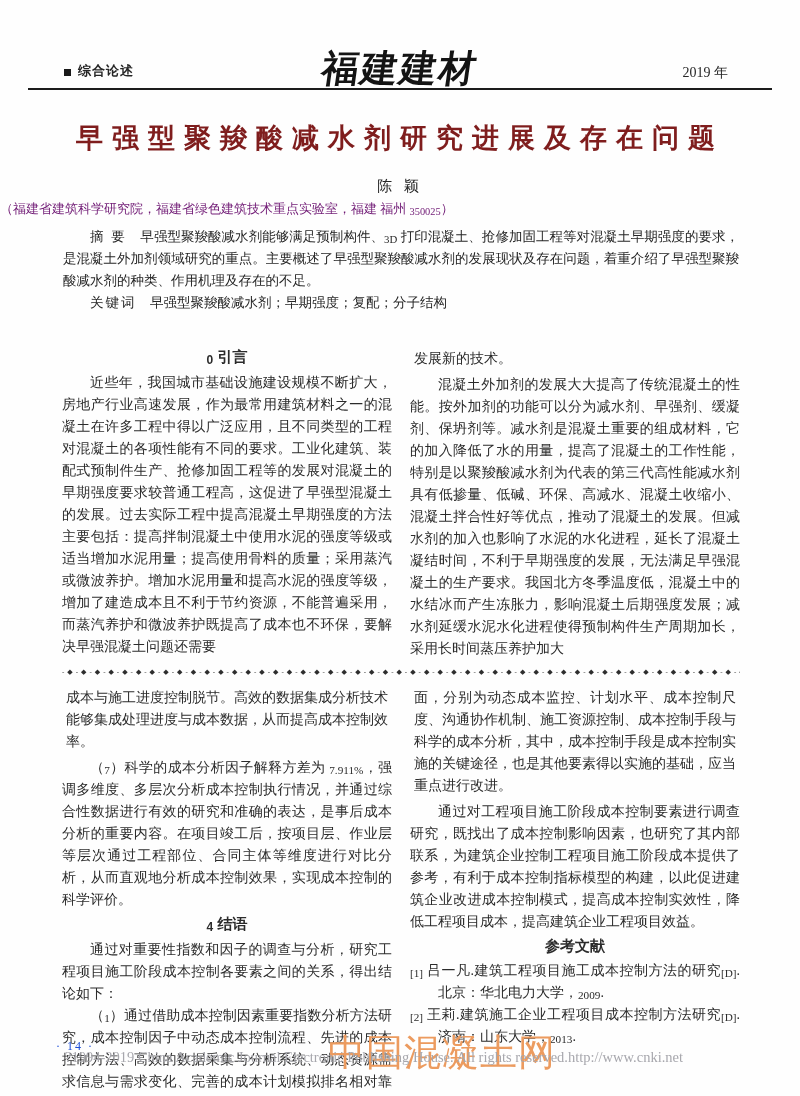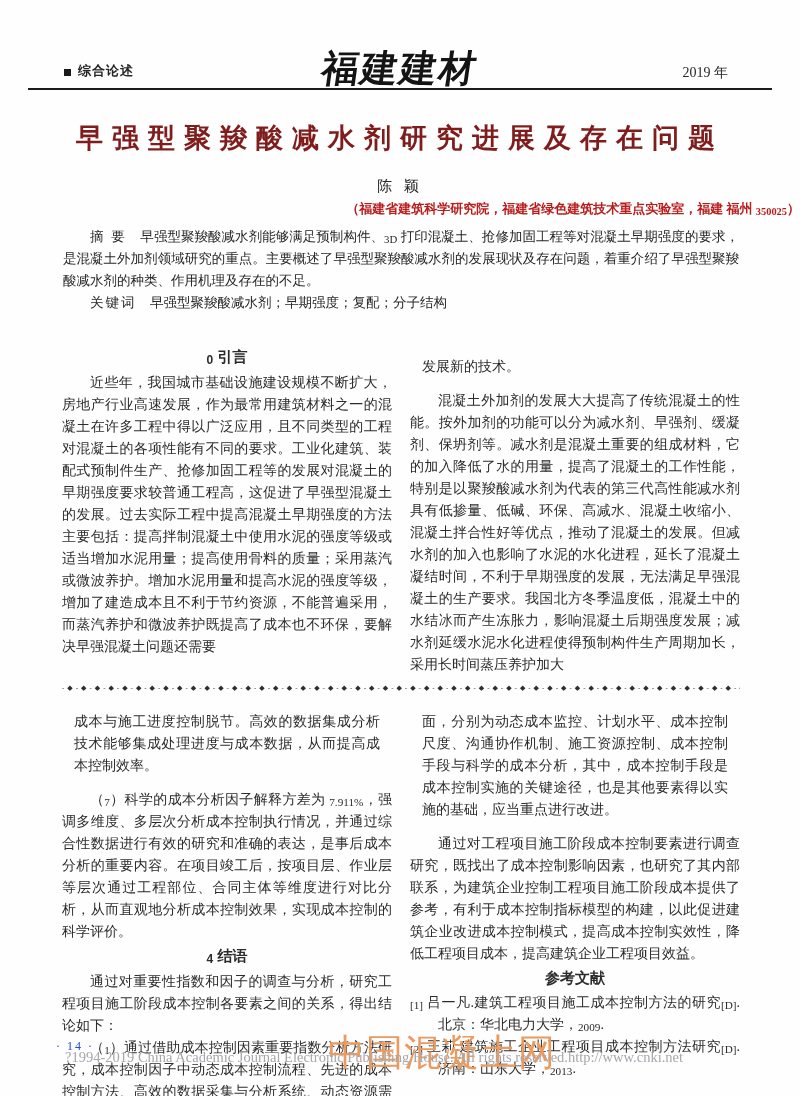--- a/index.html
+++ b/index.html
@@ -15,34 +15,34 @@
   .head-cat .sq{display:inline-block;width:7px;height:7px;background:#191919;margin-right:7px;position:relative;top:1px;}
   .head-logo{position:absolute;left:0;right:0;top:44px;text-align:center;
     font-size:37px;font-weight:bold;transform:skewX(-8deg);letter-spacing:2px;color:#141414;}
   .head-year{position:absolute;right:72px;top:64px;font-size:14px;}
   .head-rule{position:absolute;left:28px;right:28px;top:88px;height:2px;background:#1c1c1c;}
 
   
   .title{position:absolute;left:0;right:0;top:120px;margin:0;text-align:center;
     font-size:27px;font-weight:bold;letter-spacing:9px;color:#7f1d1d;}
   .author{position:absolute;left:0;right:0;top:177px;text-align:center;font-size:15px;letter-spacing:4px;}
-  .affil{position:absolute;left:0;right:0;top:200px;text-align:right;font-size:13px;color:#b91c1c;font-weight:bold;}
+  .affil{position:absolute;left:0;right:0;top:200px;text-align:left;font-size:13px;color:#701a75;}
 
   
   .abs{position:absolute;left:63px;width:676px;top:226px;font-size:13.5px;line-height:22px;text-align:justify;}
   .abs p{margin:0;text-indent:2em;}
   .abs .lbl{font-family:"Liberation Sans",sans-serif;font-weight:normal;margin-right:1em;letter-spacing:2px;}
 
   
   .bodywrap{position:absolute;left:62px;width:678px;top:344px;}
   .cols{display:flex;gap:18px;}
   .col{width:330px;font-size:14px;line-height:22px;text-align:justify;color:#2b2b2b;}
   .b-heading{font-family:"Liberation Sans",sans-serif;font-weight:bold;font-size:15px;margin:2px 0 3px 0;text-align:center;}
   .b-para{margin:0;text-indent:2em;}
-  .b-cont{margin:12px;text-indent:0;}
+  .b-cont{margin:4px;text-indent:0;}
   .b-ref{margin:0;padding-left:2em;text-indent:-2em;}
   .b-spacer{height:30px;}
   .sep{margin:7px 0 6px 0;white-space:nowrap;overflow:hidden;font-size:7px;
     letter-spacing:3px;color:#2e2e2e;height:10px;line-height:10px;}
   .ld{font-size:0.8em;position:relative;top:2px;}
 
   
   .pageno{position:absolute;left:56px;top:1039px;font-size:12px;color:#1d4ed8;letter-spacing:2px;text-align:right;}
   .copyline{position:absolute;left:25px;right:25px;top:1049px;display:flex;
     font-size:14.5px;color:#a7a7ad;font-family:"Liberation Serif",serif;margin-left:40px;}

